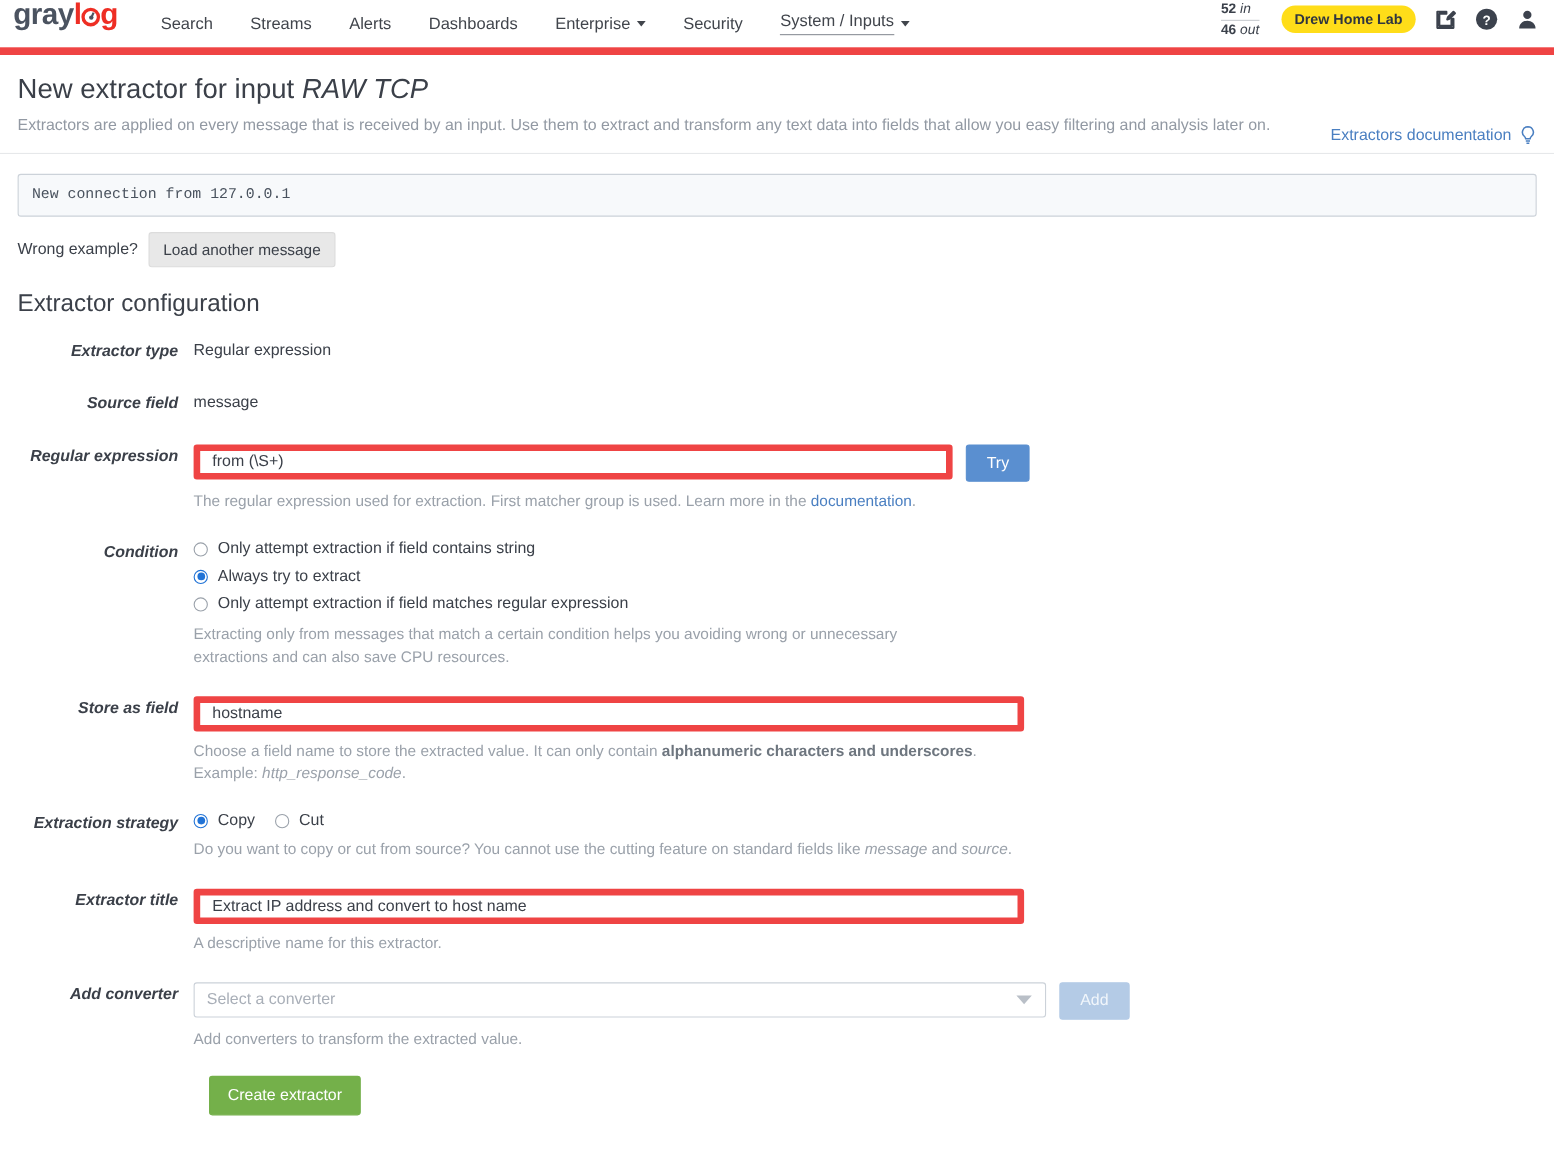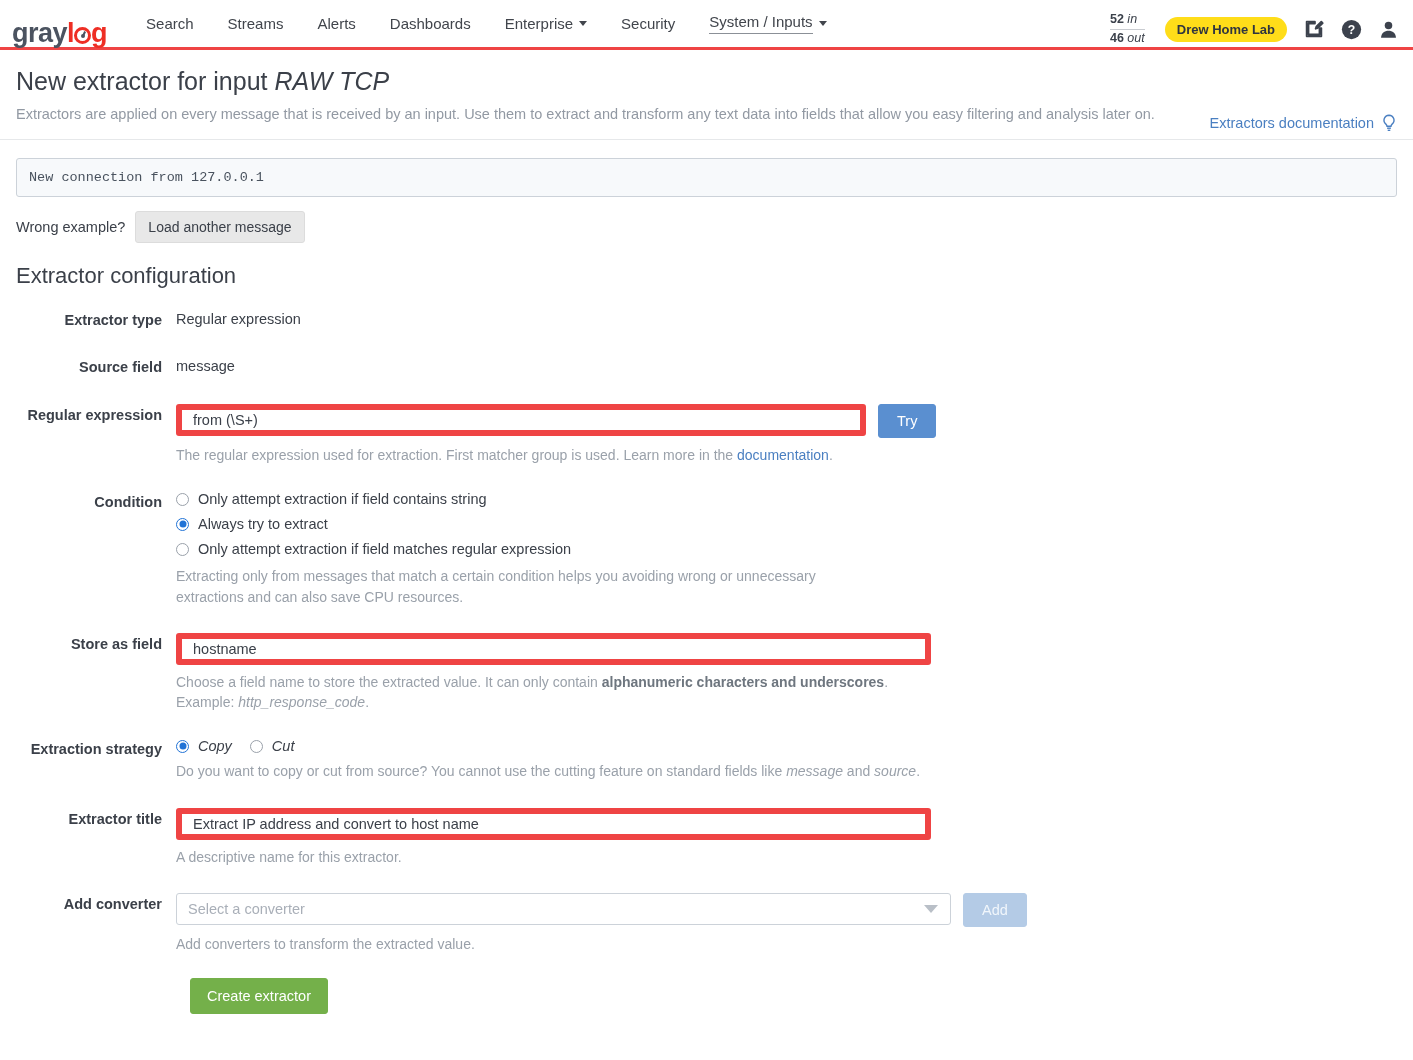--- a/index.html
+++ b/index.html
@@ -9,22 +9,22 @@
     background: #ffffff;
     font-family: "Liberation Sans", sans-serif;
     color: #333a44;
     -webkit-font-smoothing: antialiased;
   }
   .page { width: 1413px; height: 1060px; position: relative; overflow: hidden; background:#fff; }
 
   
   .navbar {
     height: 50px;
-    border-bottom: 3px solid #ef4444;
-    display: flex; align-items: flex-end;
+    border-bottom: 7px solid #ef4444;
+    display: flex; align-items: flex-start;
     padding: 0 8px 0 12px;
     background: #fff;
     position: relative;
   }
   .logo { display:flex; align-items:center; margin-right: 22px; letter-spacing:-0.5px; }
   .logo-text { font-size: 27px; font-weight: 700; line-height: 1; }
   .logo-gray { color: #4b5360; }
   .logo-red { color: #ee2e24; }
   .logo-o {
     display:inline-block; width:17px; height:17px; border-radius:50%;
@@ -102,20 +102,21 @@
   .btn-primary { background:#5a8fd0; border-color:#5a8fd0; color:#fff; padding: 8px 18px; font-size:14.5px; }
   .btn-primary-disabled { background:#b4cbe6; border-color:#b4cbe6; color:#f1f6fb; padding: 8px 18px; font-size:14.5px; cursor:default; }
   .btn-success { background:#74b04a; border-color:#74b04a; color:#fff; padding: 9px 16px; font-size:14.5px; font-weight:400;}
 
   
   .form-row { display:flex; margin-bottom: 0; }
   .form-label {
     width: 160px; min-width:160px; text-align: right; padding-right: 14px;
     font-size: 14.5px; font-weight: 700; color:#3b4049; line-height: 1.35;
     padding-top: 8px;
+    font-style: italic;
   }
   .form-ctl { flex: 1; padding-top: 6px; }
   .static-val { font-size:14.5px; color:#3b4049; padding-top: 2px; }
   .help { font-size: 14px; color:#9aa1aa; line-height: 1.45; margin-top: 7px; }
   .help b { color:#6e767f; font-weight:700; }
   .help em { font-style: italic; }
   .help a { color:#4a7fc1; text-decoration:none; }
   .text-input {
     width: 690px; height: 32px; border:6px solid #ef4444; border-radius:3px;
     padding: 5px 11px; font-size: 14.5px; color:#3b4049; background:#fff;
@@ -132,21 +133,21 @@
     width:13px; height:13px; border-radius:50%; border:1px solid #9aa1aa;
     background:#fff; margin-right:9px; position:relative; flex:none; cursor:pointer;
   }
   .radio.checked { border-color:#2173d6; }
   .radio.checked::after {
     content:""; position:absolute; width:7px; height:7px; border-radius:50%;
     background:#2173d6; left:50%; top:50%; transform:translate(-50%,-50%);
   }
   .radio-label { font-size:14.5px; color:#3b4049; cursor:pointer; }
   .radio-inline-group { display:flex; align-items:center; gap: 18px; }
-  .radio-inline-group .radio-line { margin-bottom:0;font-style:italic; }
+  .radio-inline-group .radio-line { margin-bottom:0; }
 
   .select-box {
     width: 775px; height: 32px; border:1px solid #ccd2d9; border-radius:3px;
     background:#fff; display:flex; align-items:center; padding: 0 11px;
     font-size:14.5px; color:#a9afb8; cursor:pointer; position:relative;
   }
   .select-caret {
     position:absolute; right: 12px; top: 50%; transform: translateY(-50%);
     width:0;height:0;border-left:7px solid transparent;border-right:7px solid transparent;
     border-top:8px solid #b9bfc7;

